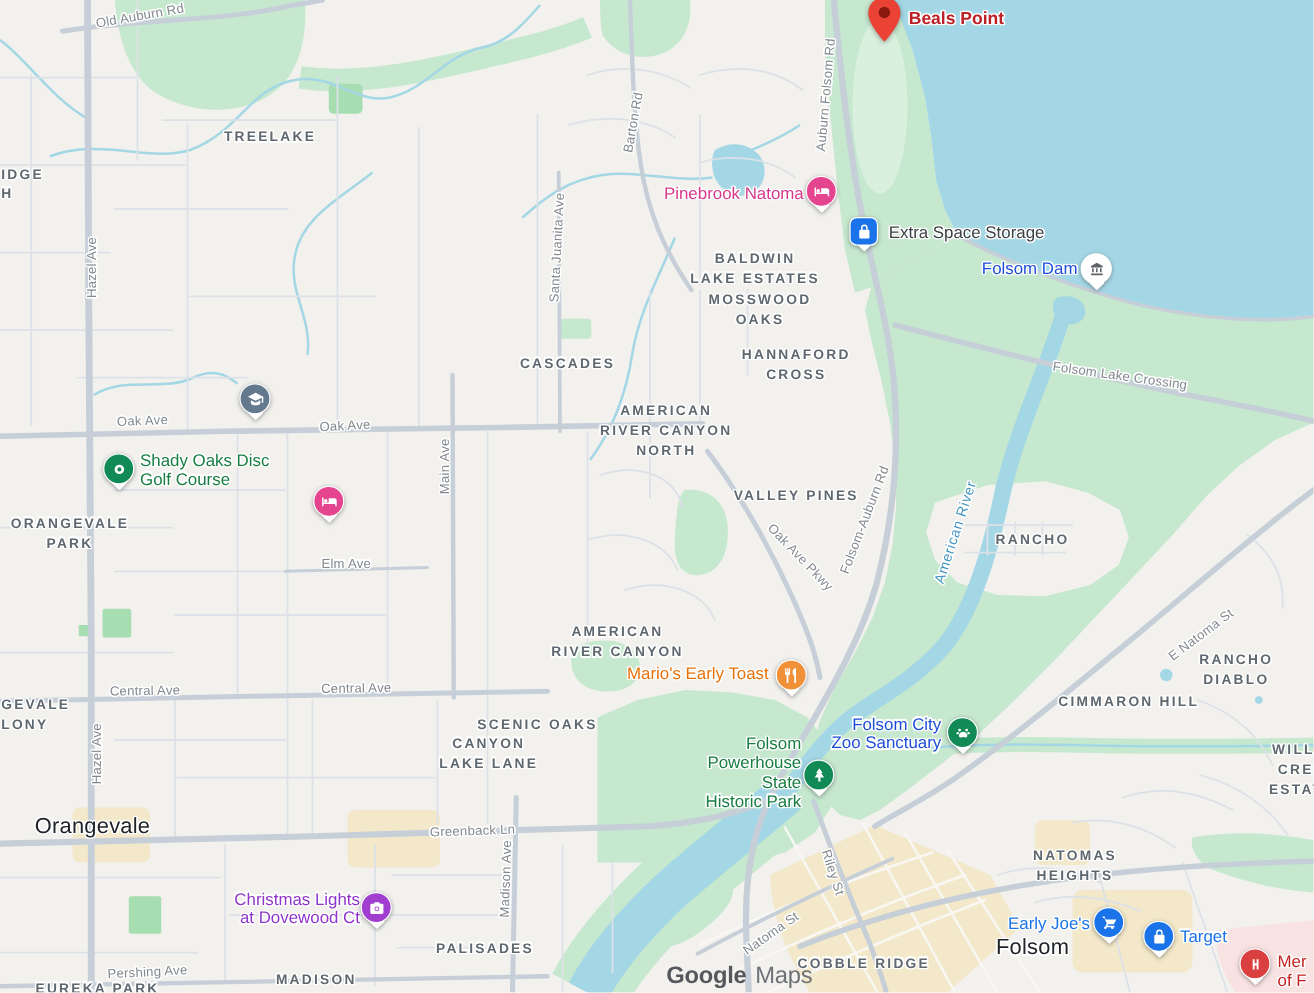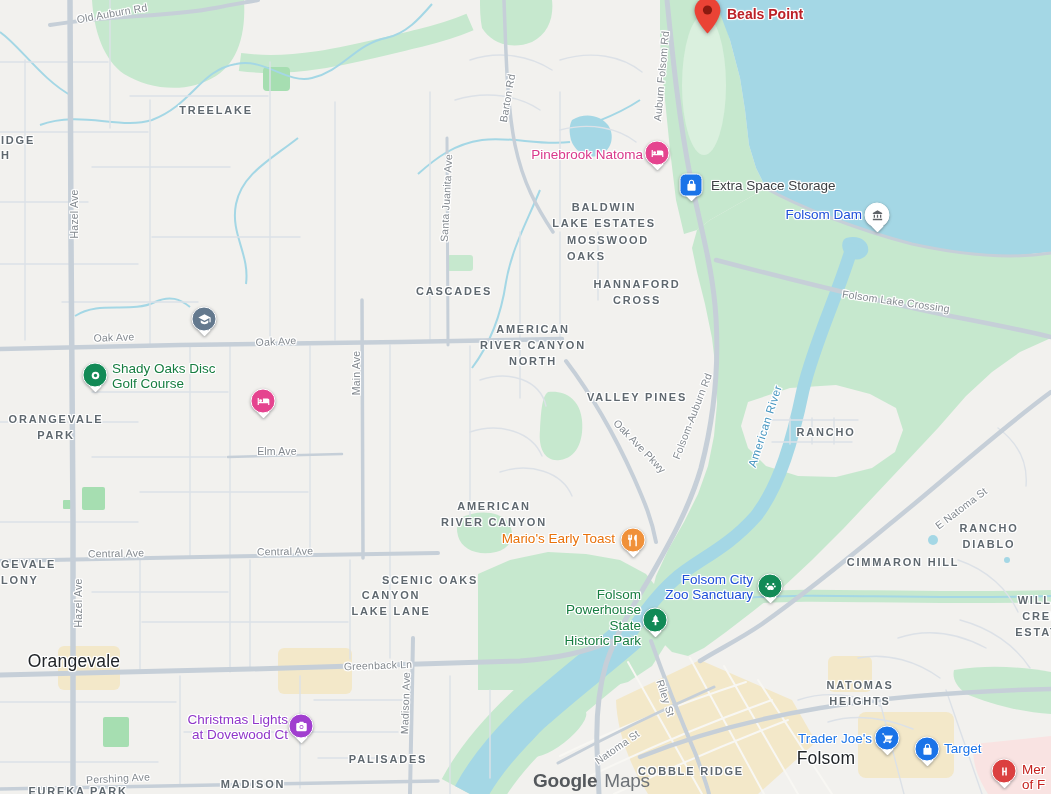--- a/index.html
+++ b/index.html
@@ -122,21 +122,21 @@
     <path class="rdM" stroke-width="3" d="M558,763 C610,735 662,710 714,687"></path>
     <path class="rdM" stroke-width="3" d="M762,186 C802,209 862,231 912,244 C962,255 1012,259 1051,253"></path>
   </svg>
 
   <div id="labels">
       <span class="lab lab-city" style="left: 74px; top: 661px; transform: translate(-50%, -50%) rotate(0deg); text-align: center;">Orangevale</span>
       <span class="lab lab-city" style="left: 826px; top: 758px; transform: translate(-50%, -50%) rotate(0deg); text-align: center;">Folsom</span>
       <span class="lab lab-nbhd" style="left: 216px; top: 111px; transform: translate(-50%, -50%) rotate(0deg); text-align: center;">TREELAKE</span>
       <span class="lab lab-nbhd" style="left: 604px; top: 216px; transform: translate(-50%, -50%) rotate(0deg); text-align: center;">BALDWIN
 LAKE ESTATES</span>
-      <span class="lab lab-nbhd" style="left: 608px; top: 249px; transform: translate(-50%, -50%) rotate(0deg); text-align: left;">MOSSWOOD
+      <span class="lab lab-nbhd" style="left: 608px; top: 249px; transform: translate(-50%, -50%) rotate(0deg); text-align: center;">MOSSWOOD
 OAKS</span>
       <span class="lab lab-nbhd" style="left: 637px; top: 293px; transform: translate(-50%, -50%) rotate(0deg); text-align: center;">HANNAFORD
 CROSS</span>
       <span class="lab lab-nbhd" style="left: 454px; top: 292px; transform: translate(-50%, -50%) rotate(0deg); text-align: center;">CASCADES</span>
       <span class="lab lab-nbhd" style="left: 533px; top: 346px; transform: translate(-50%, -50%) rotate(0deg); text-align: center;">AMERICAN
 RIVER CANYON
 NORTH</span>
       <span class="lab lab-nbhd" style="left: 637px; top: 398px; transform: translate(-50%, -50%) rotate(0deg); text-align: center;">VALLEY PINES</span>
       <span class="lab lab-nbhd" style="left: 494px; top: 515px; transform: translate(-50%, -50%) rotate(0deg); text-align: center;">AMERICAN
 RIVER CANYON</span>
@@ -275,21 +275,21 @@
       <span class="lab lab-poi" style="left: 288px; top: 727px; transform: translate(-100%, -50%) rotate(0deg); text-align: right; color: rgb(143, 53, 201); pointer-events: auto;">Christmas Lights
 at Dovewood Ct</span>
       <div class="pin-wrap" style="left: 887px; top: 738px; transform: translate(-50%, -50%);">
         <div class="pin-tail"></div>
         <div class="pin-body" style="background: rgb(26, 115, 232);">
           <svg viewBox="0 0 24 24" style="width:14px;height:14px;fill:#fff">
             <path d="M6.5 16.5a1.8 1.8 0 1 0 0 3.6 1.8 1.8 0 0 0 0-3.6zm9.5 0a1.8 1.8 0 1 0 0 3.6 1.8 1.8 0 0 0 0-3.6zM3 3v2h2.2l3.2 7.6-1.2 2.2c-.6 1.2.2 2.7 1.6 2.7H19v-2H9.4l1-1.8h6.4c.7 0 1.3-.4 1.6-1L21.5 7H7l-.9-2.2L5.5 3H3z"></path>
           </svg>
         </div>
       </div>
-      <span class="lab lab-poi" style="left: 872px; top: 739px; transform: translate(-100%, -50%) rotate(0deg); text-align: right; color: rgb(26, 115, 232); pointer-events: auto;">Trader Joe's</span>
+      <span class="lab lab-poi" style="left: 872px; top: 739px; transform: translate(-100%, -50%) rotate(0deg); text-align: right; color: rgb(26, 115, 232); pointer-events: auto;">Early Joe's</span>
       <div class="pin-wrap" style="left: 927px; top: 749px; transform: translate(-50%, -50%);">
         <div class="pin-tail"></div>
         <div class="pin-body" style="background: rgb(26, 115, 232);">
           <svg viewBox="0 0 24 24" style="width:14px;height:14px;fill:#fff">
             <path d="M12 2a4.5 4.5 0 0 0-4.5 4.5V9H6.8C5.8 9 5 9.8 5 10.8v8.4c0 1 .8 1.8 1.8 1.8h10.4c1 0 1.8-.8 1.8-1.8v-8.4c0-1-.8-1.8-1.8-1.8H16.5V6.5A4.5 4.5 0 0 0 12 2zm-2.5 7V6.5a2.5 2.5 0 0 1 5 0V9h-5z"></path>
           </svg>
         </div>
       </div>
       <span class="lab lab-poi" style="left: 944px; top: 749px; transform: translate(0px, -50%) rotate(0deg); text-align: left; color: rgb(26, 115, 232); pointer-events: auto;">Target</span>
       <div class="pin-wrap" style="left: 1004px; top: 771px; transform: translate(-50%, -50%);">

